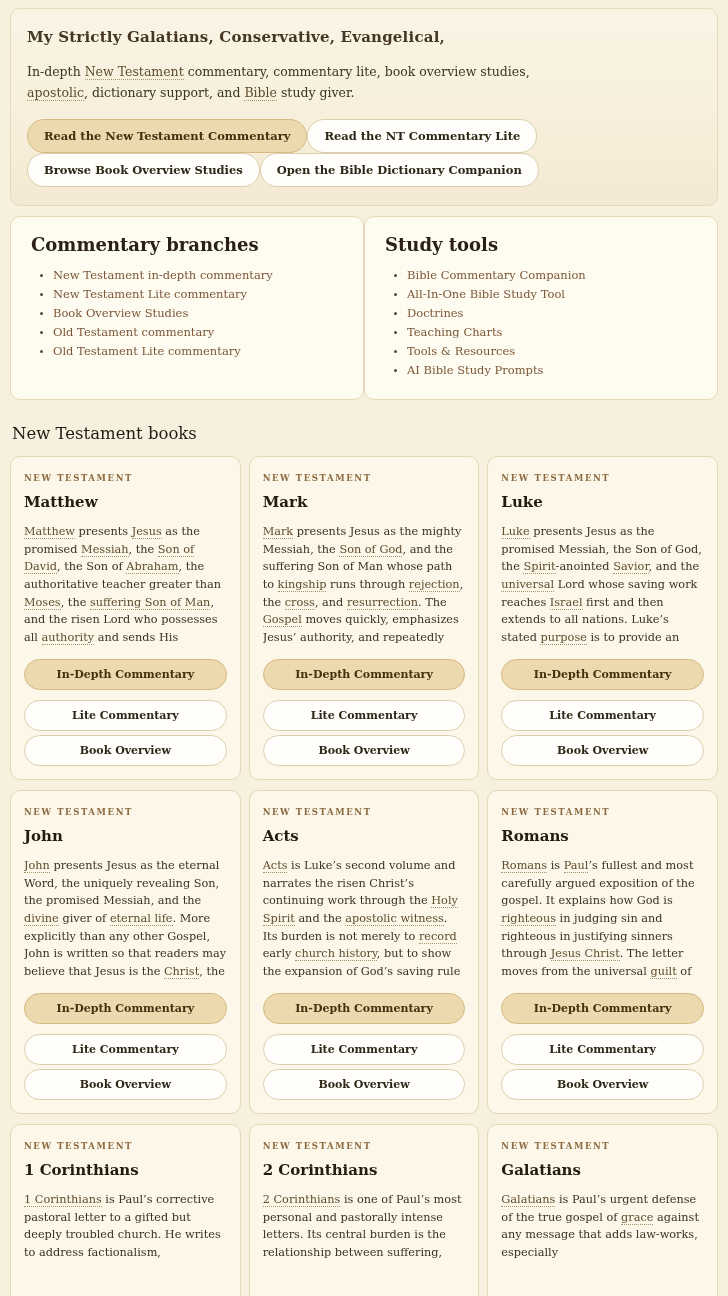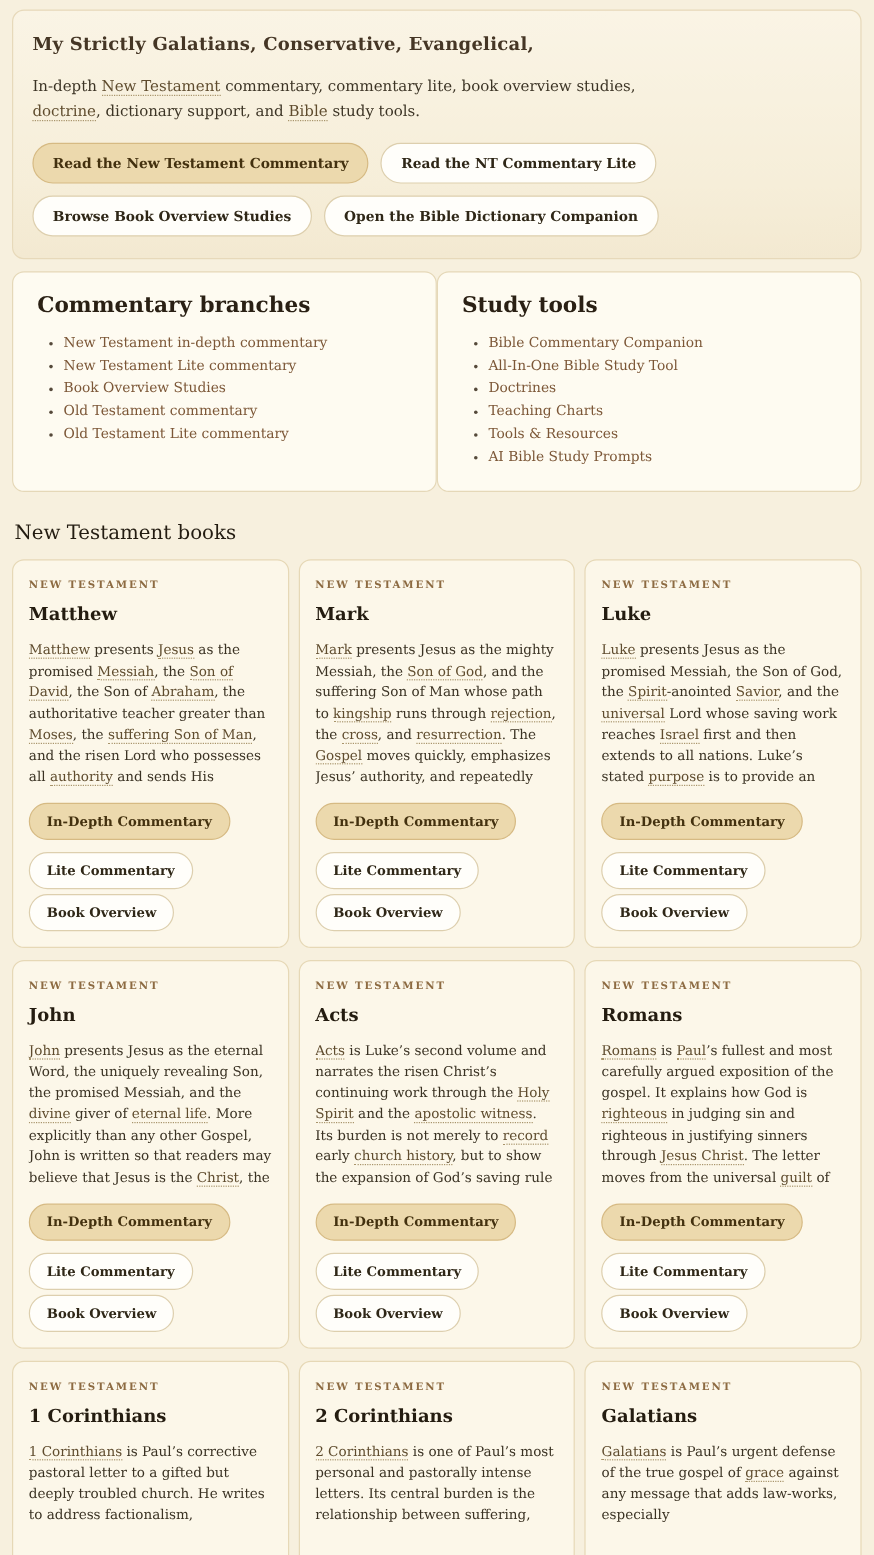--- a/index.html
+++ b/index.html
@@ -14,21 +14,21 @@
 
   
   .hero {
     background:linear-gradient(180deg,#faf4e5 0%,#f6eed9 70%,#f3e9d1 100%);
     border:1px solid #e7d9ba; border-radius:10px;
     padding:19px 16px 18px;
   }
   .eyebrow { font-size:15px; font-weight:700; color:#453625; letter-spacing:.2px; }
   .hero h1 { font-size:32px; font-weight:700; color:#211a10; margin-top:6px; letter-spacing:.2px; }
   .desc { font-size:12.5px; line-height:1.65; color:#3c3425; margin-top:16px; max-width:560px; }
-  .hero-buttons { display:flex; flex-wrap:wrap; gap:10px; margin-top:16px; }
+  .hero-buttons { display:flex; flex-wrap:wrap; margin-top:16px; }
 
   .btn {
     font-family:inherit; font-size:11.5px; font-weight:700;
     border-radius:999px; padding:9px 16px; cursor:pointer;
     white-space:nowrap;
   }
   .btn.primary { background:#ecd9ad; border:1px solid #d6ba83; color:#43310f; }
   .btn.secondary { background:#fffefa; border:1px solid #ddcfae; color:#2f2717; }
 
   
@@ -53,33 +53,33 @@
   .kicker {
     font-size:8.5px; font-weight:700; letter-spacing:1.6px;
     color:#8d6b42; margin:3px 0 10px;
   }
   .card h3 { font-size:15px; font-weight:700; color:#241c10; margin-bottom:12px; }
   .card-body {
     font-size:11.3px; line-height:1.56; color:#3a3223;
     height:124px; overflow:hidden; margin-bottom:12px;
   }
   .tlink { color:#5f4c2e; border-bottom:1px dotted #a8946b; cursor:pointer; }
-  .card-actions { display:flex; flex-wrap:wrap; gap:4px; }
+  .card-actions { display:flex; flex-wrap:wrap; gap:4px;flex-direction:column; }
   .card-actions .btn { padding:8px 14px; font-size:11px; }
   .card-actions .btn.primary { margin-bottom:2px; }
   .break { flex-basis:100%; height:0; }
 </style>
 </head>
 <body>
 
 <div class="page">
 
   <section class="hero">
     <p class="eyebrow">My Strictly Galatians, Conservative, Evangelical,</p>
-    <p class="desc"><span>In-depth </span><span class="tlink">New Testament</span><span> commentary, commentary lite, book overview studies, </span><span class="tlink">doctrine</span><span>, dictionary support, and </span><span class="tlink">Bible</span><span> study tools.</span></p>
+    <p class="desc"><span>In-depth </span><span class="tlink">New Testament</span><span> commentary, commentary lite, book overview studies, </span><span class="tlink">apostolic</span><span>, dictionary support, and </span><span class="tlink">Bible</span><span> study giver.</span></p>
     <div class="hero-buttons">
 
         <button class="btn primary">Read the New Testament Commentary</button>
 
         <button class="btn secondary">Read the NT Commentary Lite</button>
 
         <button class="btn secondary">Browse Book Overview Studies</button>
 
         <button class="btn secondary">Open the Bible Dictionary Companion</button>
       </div>

